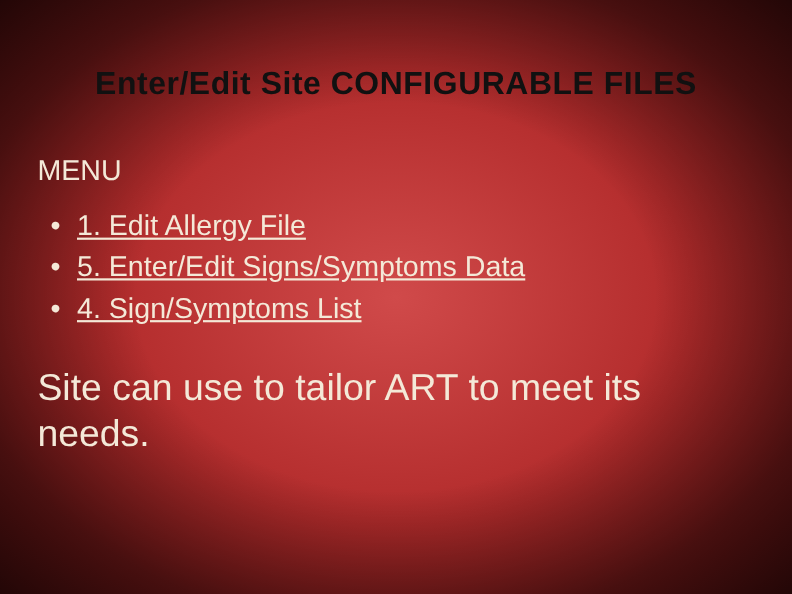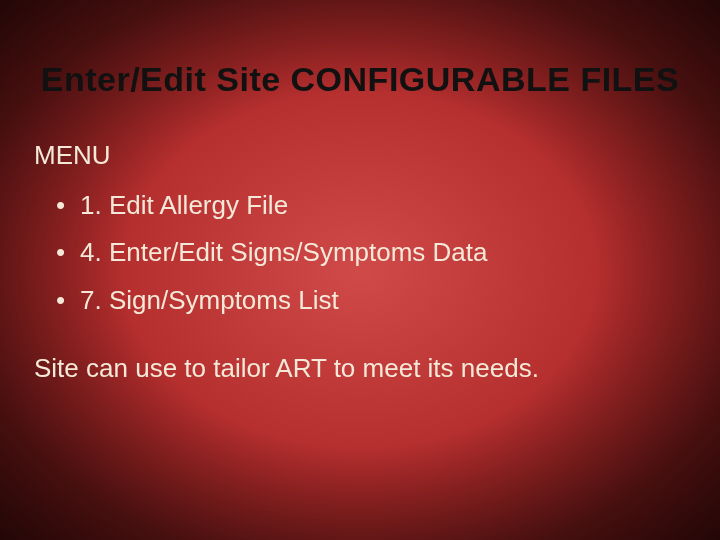--- a/index.html
+++ b/index.html
@@ -31,21 +31,21 @@
   }
   .title {
     position: absolute;
     top: 60px;
     left: 0;
     width: 100%;
     text-align: center;
     font-family: "Arial Black", Impact, "Franklin Gothic Heavy", sans-serif;
     font-stretch: condensed;
     font-weight: 900;
-    font-size: 34px;
+    font-size: 29px;
     letter-spacing: 0.5px;
     color: #111;
   }
   .body {
     position: absolute;
     top: 140px;
     left: 34px;
     right: 34px;
     font-size: 26px;
     line-height: 1.22;
@@ -54,54 +54,55 @@
     margin: 0 0 18px 0;
   }
   ul.menu {
     list-style: none;
     margin: 0;
     padding: 0;
   }
   ul.menu li {
     position: relative;
     padding-left: 30px;
-    margin: 16px;
+    margin: 6px;
+    text-decoration: underline;
   }
   ul.menu li::before {
     content: "•";
     position: absolute;
     left: 6px;
     top: 0;
     color: #f4e9d8;
     font-size: 26px;
     line-height: 1.22;
   }
   .footnote {
     margin-top: 36px;
-    font-size: 26px;
+    font-size: 34px;
     line-height: 1.22;
   }
   .footnote .line2 {
     padding-left: 30px;
     display: block;
   }
 </style>
 </head>
 <body>
 
 <div class="slide">
 
   <div class="title">Enter/Edit Site CONFIGURABLE FILES</div>
 
   <div class="body">
     <div class="menu-label">MENU</div>
     <ul class="menu">
       <li><span>1. Edit Allergy File</span></li>
-      <li><span>4. Enter/Edit Signs/Symptoms Data</span></li>
-      <li><span>7. Sign/Symptoms List</span></li>
+      <li><span>5. Enter/Edit Signs/Symptoms Data</span></li>
+      <li><span>4. Sign/Symptoms List</span></li>
     </ul>
 
     <div class="footnote">
       <span>Site can use to tailor ART to meet its needs.</span>
     </div>
   </div>
 
 </div>
 
 </body></html>

